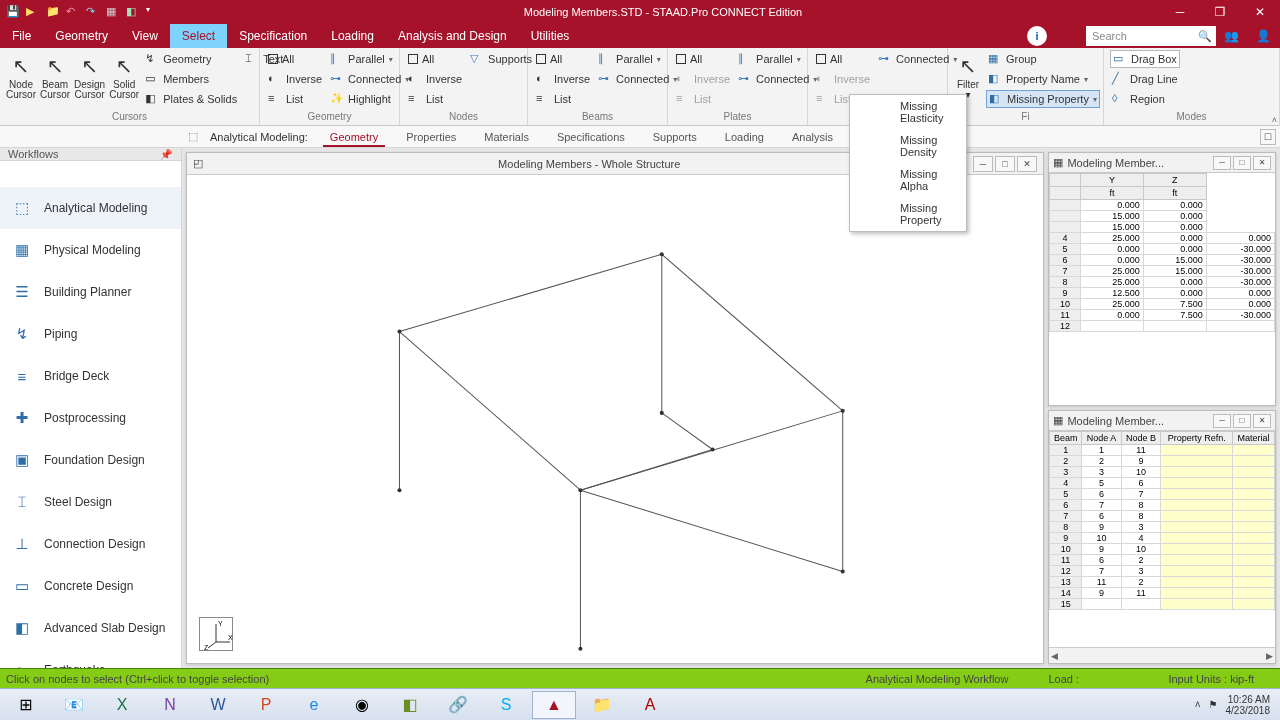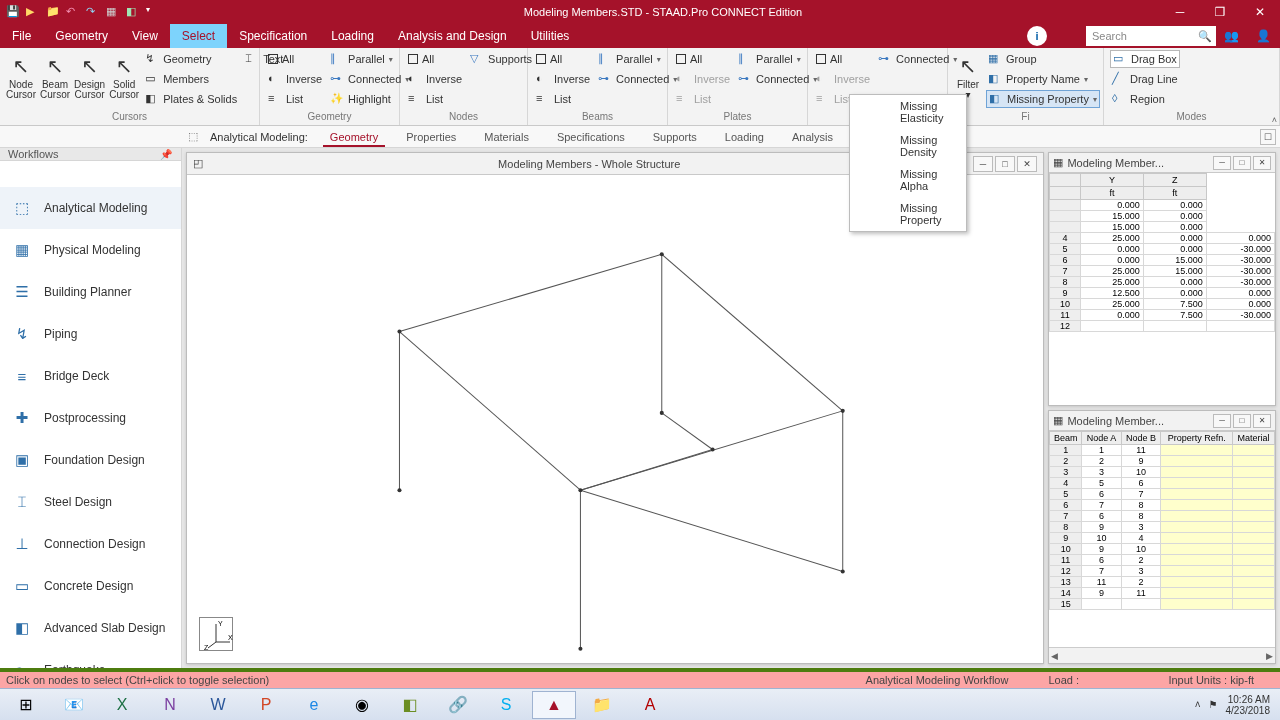--- a/index.html
+++ b/index.html
@@ -77,21 +77,21 @@
 .rtable td:first-child { text-align:center; background:#eee;}
 .rtable .yellow { background:#ffffcc; }
 .rscroll { overflow:auto; flex:1;}
 .scrollbar-row { height:16px; background:#f2f2f2; border-top:1px solid #ccc; display:flex; align-items:center; justify-content:space-between; padding:0 2px; font-size:9px; color:#666;}
 
 
 .ddmenu { position:absolute; top:46px; right:136px; background:#fff; border:1px solid #bcbcbc; box-shadow:2px 2px 4px rgba(0,0,0,0.25); font-size:11px; z-index:100; width:118px;}
 .ddmenu div { padding:5px 10px; cursor:pointer;margin-left:40px; }
 
 
-.statusbar { position:absolute; left:0; right:0; bottom:32px; height:20px; background:#fca5a5; border-top:4px solid #4d7c0f; display:flex; align-items:center; font-size:11px; color:#444; padding:0 6px;}
+.statusbar { position:absolute; left:0; right:0; bottom:32px; height:20px; background:#84cc16; border-top:1px solid #4d7c0f; display:flex; align-items:center; font-size:11px; color:#444; padding:0 6px;}
 .statusbar .cell { padding:0 20px; border-left:0px solid #ccc;}
 .statusbar .flex { flex:1; }
 
 
 .taskbar { position:absolute; left:0; right:0; bottom:0; height:32px; background:linear-gradient(#e9eef6,#d6e0ef); border-top:1px solid #9fb3d1; display:flex; align-items:center; padding:0 4px; gap:4px;}
 .taskbar .tb { width:44px; height:28px; display:flex; align-items:center; justify-content:center; border:1px solid transparent; font-size:16px;}
 .taskbar .tb.active { background:#f2f6fc; border:1px solid #9fb3d1; }
 .taskbar .tray { margin-left:auto; display:flex; align-items:center; gap:8px; font-size:10px; color:#333; padding-right:6px;}
 .taskbar .tray .clock { display:flex; flex-direction:column; align-items:flex-end; line-height:11px;}
 

